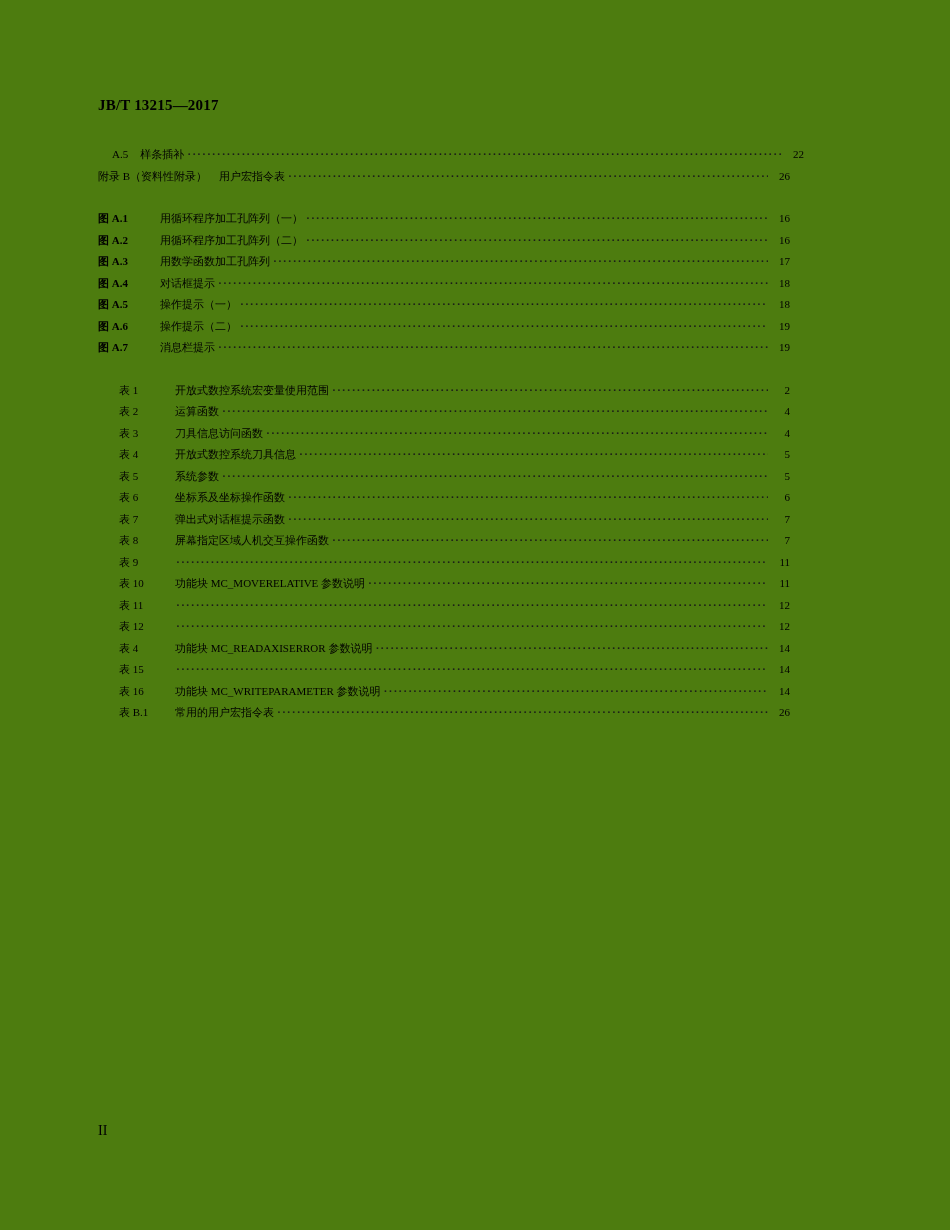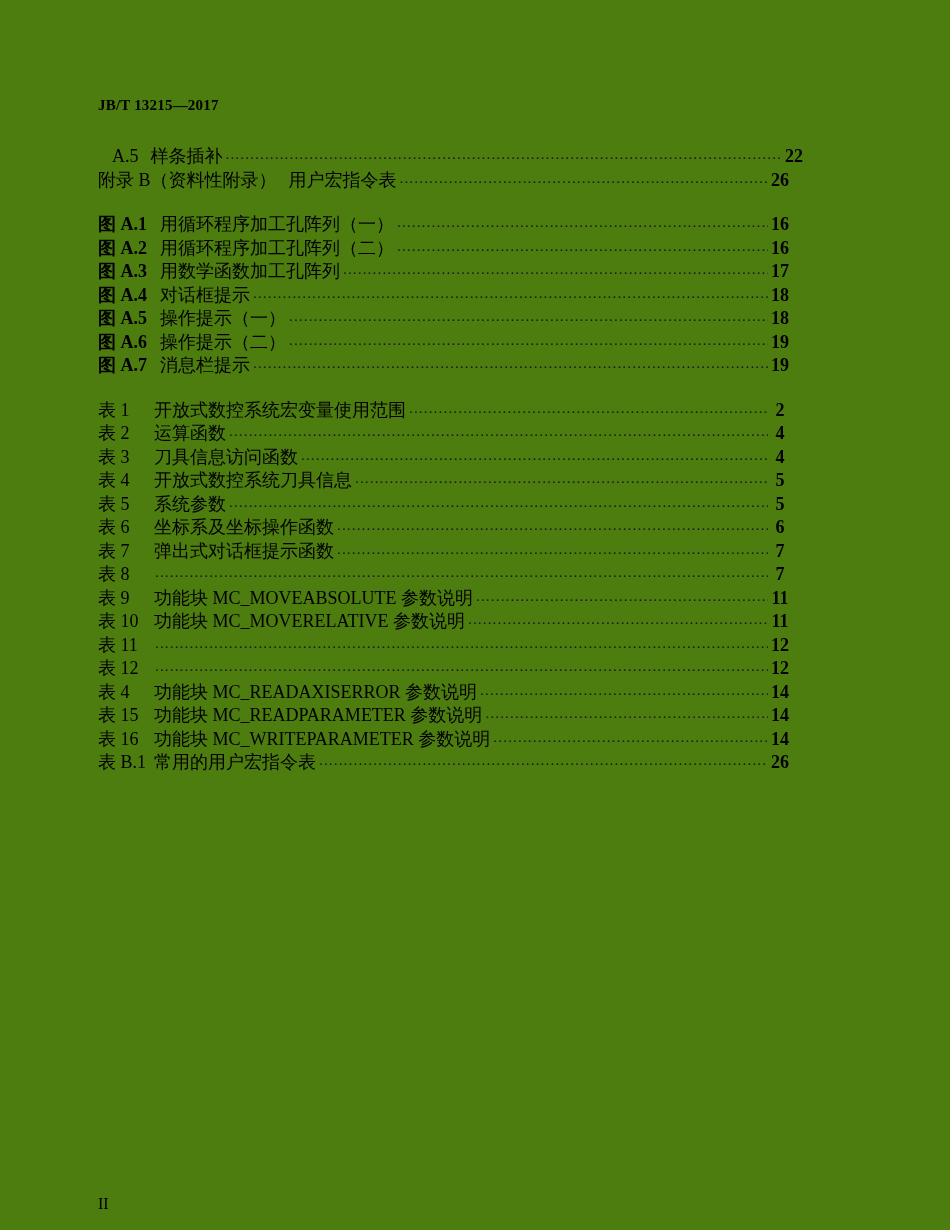--- a/index.html
+++ b/index.html
@@ -39,30 +39,31 @@
     margin: 0;
   }
   .block-gap {
     height: 21px;
   }
 
   .toc-row {
     display: flex;
     align-items: baseline;
     width: 100%;
-    font-size: 18px;
+    font-size: 11px;
     line-height: 21.5px;
     white-space: nowrap;
   }
   .toc-row .label {
     flex: 0 0 auto;
   }
   
   .toc-row .label.fixed {
     min-width: 56px;
+    margin-left: 21px;
   }
   .toc-row .label.fixed-wide {
     min-width: 62px;
     font-weight: bold;
   }
   .toc-row .title {
     flex: 0 0 auto;
     padding-right: 2px;
   }
   .toc-row .leader {
@@ -79,35 +80,34 @@
     letter-spacing: 1.05px;
     color: #1a1a1a;
     line-height: 1em;
     position: absolute;
     left: 0;
     bottom: 0.02em;
     white-space: nowrap;
   }
   .toc-row .pageno {
     flex: 0 0 auto;
-    text-align: center;
+    text-align: right;
     min-width: 20px;
     padding-left: 1px;
-    font-weight: bold;
   }
 
   
   .indent-1 { padding-left: 14px; }
 
   
   .folio {
     position: absolute;
     left: 98px;
-    top: 1196px;
-    font-size: 16px;
+    top: 1124px;
+    font-size: 14px;
     line-height: 1;
   }
 </style>
 </head>
 <body>
 
 <div class="page">
 
   <div class="content">
 
@@ -215,26 +215,26 @@
           <span class="pageno">6</span>
         </div>
         <div class="toc-row">
           <span class="label fixed">表 7</span>
           <span class="title">弹出式对话框提示函数</span>
           <span class="leader"></span>
           <span class="pageno">7</span>
         </div>
         <div class="toc-row">
           <span class="label fixed">表 8</span>
+          <span class="title">屏幕指定区域人机交互操作函数</span>
           <span class="leader"></span>
           <span class="pageno">7</span>
         </div>
         <div class="toc-row">
           <span class="label fixed">表 9</span>
-          <span class="title">功能块 MC_MOVEABSOLUTE 参数说明</span>
           <span class="leader"></span>
           <span class="pageno">11</span>
         </div>
         <div class="toc-row">
           <span class="label fixed">表 10</span>
           <span class="title">功能块 MC_MOVERELATIVE 参数说明</span>
           <span class="leader"></span>
           <span class="pageno">11</span>
         </div>
         <div class="toc-row">
@@ -248,21 +248,20 @@
           <span class="pageno">12</span>
         </div>
         <div class="toc-row">
           <span class="label fixed">表 4</span>
           <span class="title">功能块 MC_READAXISERROR 参数说明</span>
           <span class="leader"></span>
           <span class="pageno">14</span>
         </div>
         <div class="toc-row">
           <span class="label fixed">表 15</span>
-          <span class="title">功能块 MC_READPARAMETER 参数说明</span>
           <span class="leader"></span>
           <span class="pageno">14</span>
         </div>
         <div class="toc-row">
           <span class="label fixed">表 16</span>
           <span class="title">功能块 MC_WRITEPARAMETER 参数说明</span>
           <span class="leader"></span>
           <span class="pageno">14</span>
         </div>
         <div class="toc-row">

